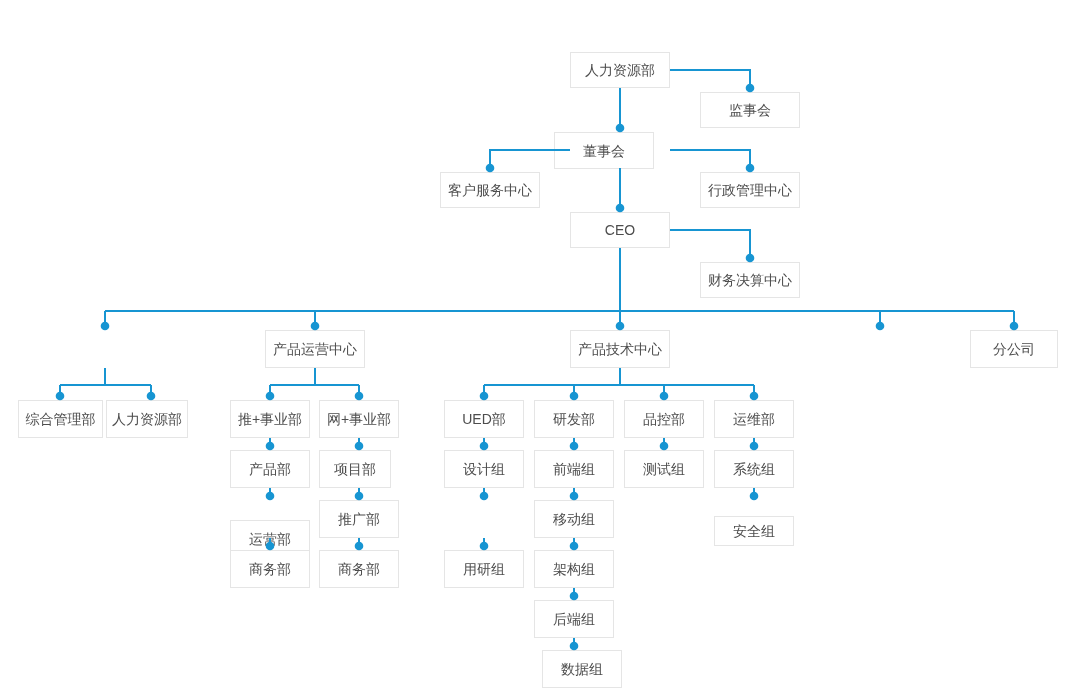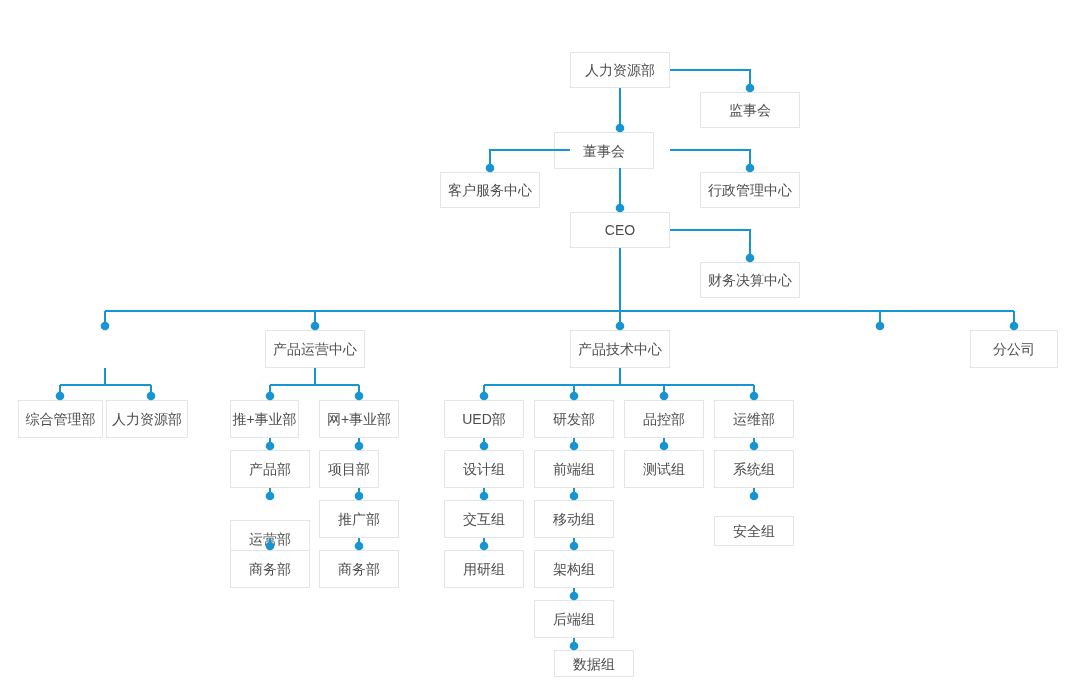--- a/index.html
+++ b/index.html
@@ -111,42 +111,41 @@
   <div class="node" style="left:700px;top:172px;width:100px;height:36px">行政管理中心</div>
   <div class="node" style="left:570px;top:212px;width:100px;height:36px">CEO</div>
   <div class="node" style="left:700px;top:262px;width:100px;height:36px">财务决算中心</div>
 
   <div class="node" style="left:265px;top:330px;width:100px;height:38px">产品运营中心</div>
   <div class="node" style="left:570px;top:330px;width:100px;height:38px">产品技术中心</div>
   <div class="node" style="left:970px;top:330px;width:88px;height:38px">分公司</div>
 
   <div class="node" style="left:18px;top:400px;width:85px;height:38px">综合管理部</div>
   <div class="node" style="left:106px;top:400px;width:82px;height:38px">人力资源部</div>
-  <div class="node" style="left:230px;top:400px;width:69px;height:38px">推+事业部</div>
+  <div class="node" style="left:230px;top:400px;width:80px;height:38px">推+事业部</div>
   <div class="node" style="left:319px;top:400px;width:80px;height:38px">网+事业部</div>
   <div class="node" style="left:444px;top:400px;width:80px;height:38px">UED部</div>
   <div class="node" style="left:534px;top:400px;width:80px;height:38px">研发部</div>
   <div class="node" style="left:714px;top:400px;width:80px;height:38px">运维部</div>
   <div class="node" style="left:624px;top:400px;width:80px;height:38px">品控部</div>
 
   <div class="node" style="left:230px;top:450px;width:80px;height:38px">产品部</div>
-  <div class="node" style="left:319px;top:450px;width:60px;height:38px">项目部</div>
+  <div class="node" style="left:319px;top:450px;width:72px;height:38px">项目部</div>
   <div class="node" style="left:444px;top:450px;width:80px;height:38px">设计组</div>
   <div class="node" style="left:624px;top:450px;width:80px;height:38px">测试组</div>
   <div class="node" style="left:534px;top:450px;width:80px;height:38px">前端组</div>
   <div class="node" style="left:714px;top:450px;width:80px;height:38px">系统组</div>
 
   <div class="node" style="left:230px;top:520px;width:80px;height:38px">运营部</div>
   <div class="node" style="left:319px;top:500px;width:80px;height:38px">推广部</div>
-  <div class="node" style="left:444px;top:500px;width:80px;height:38px">交互组</div>
   <div class="node" style="left:534px;top:500px;width:80px;height:38px">移动组</div>
   <div class="node" style="left:714px;top:516px;width:80px;height:30px">安全组</div>
 
   <div class="node" style="left:230px;top:550px;width:80px;height:38px">商务部</div>
   <div class="node" style="left:319px;top:550px;width:80px;height:38px">商务部</div>
   <div class="node" style="left:444px;top:550px;width:80px;height:38px">用研组</div>
   <div class="node" style="left:534px;top:550px;width:80px;height:38px">架构组</div>
 
   <div class="node" style="left:534px;top:600px;width:80px;height:38px">后端组</div>
 
-  <div class="node" style="left:554px;top:650px;width:80px;height:27px">数据组</div>
+  <div class="node" style="left:542px;top:650px;width:80px;height:38px">数据组</div>
 
 </div>
 
 </body></html>

